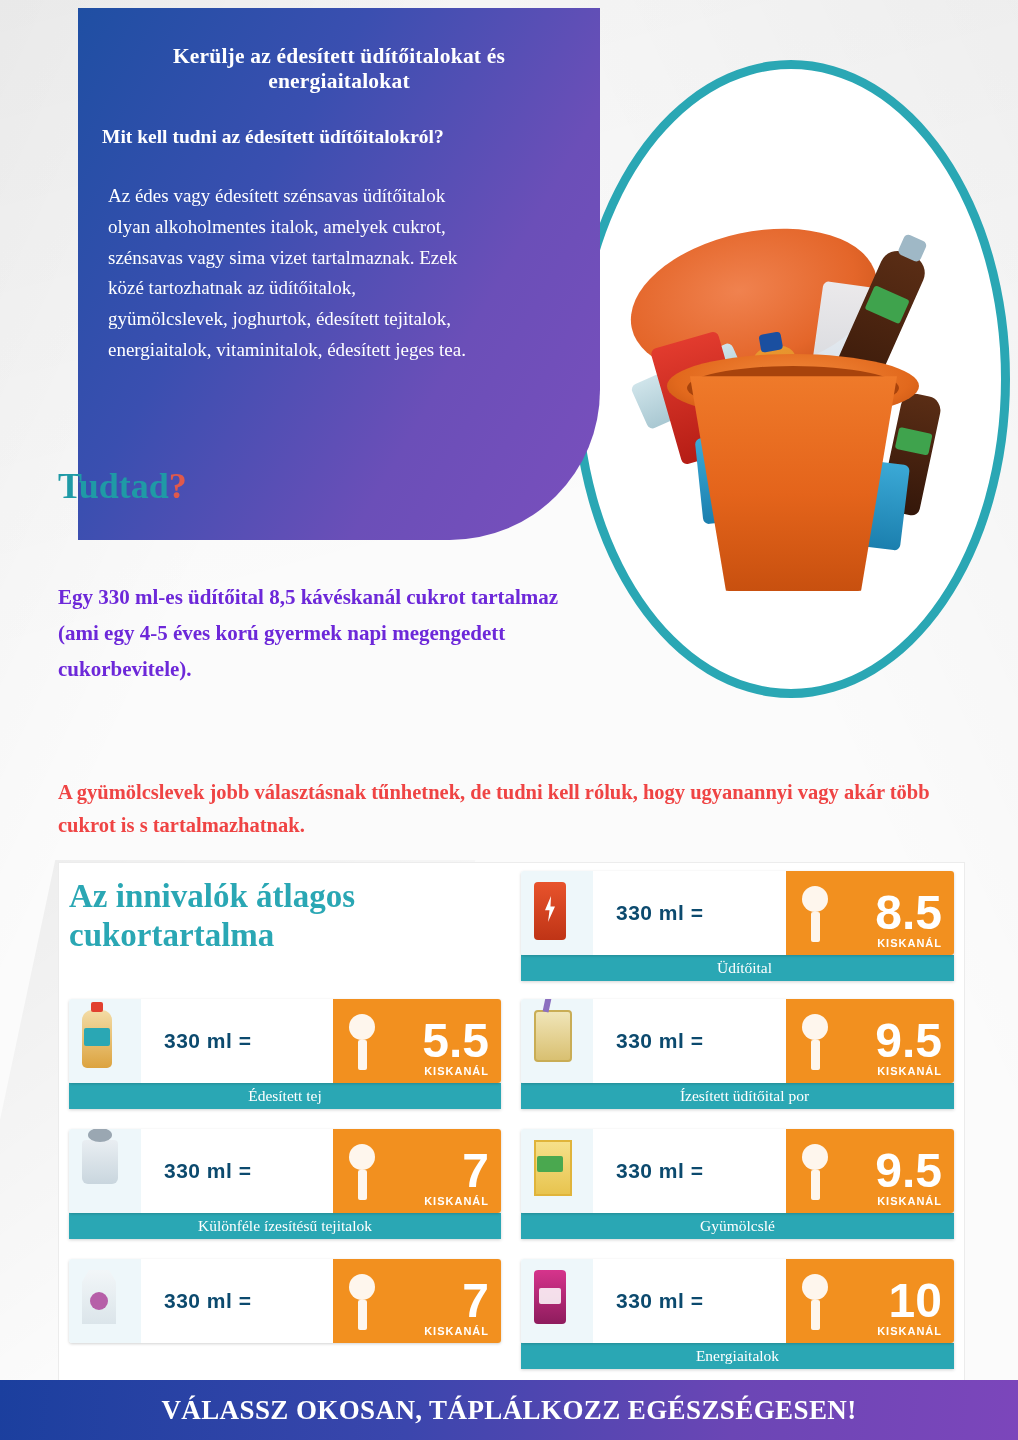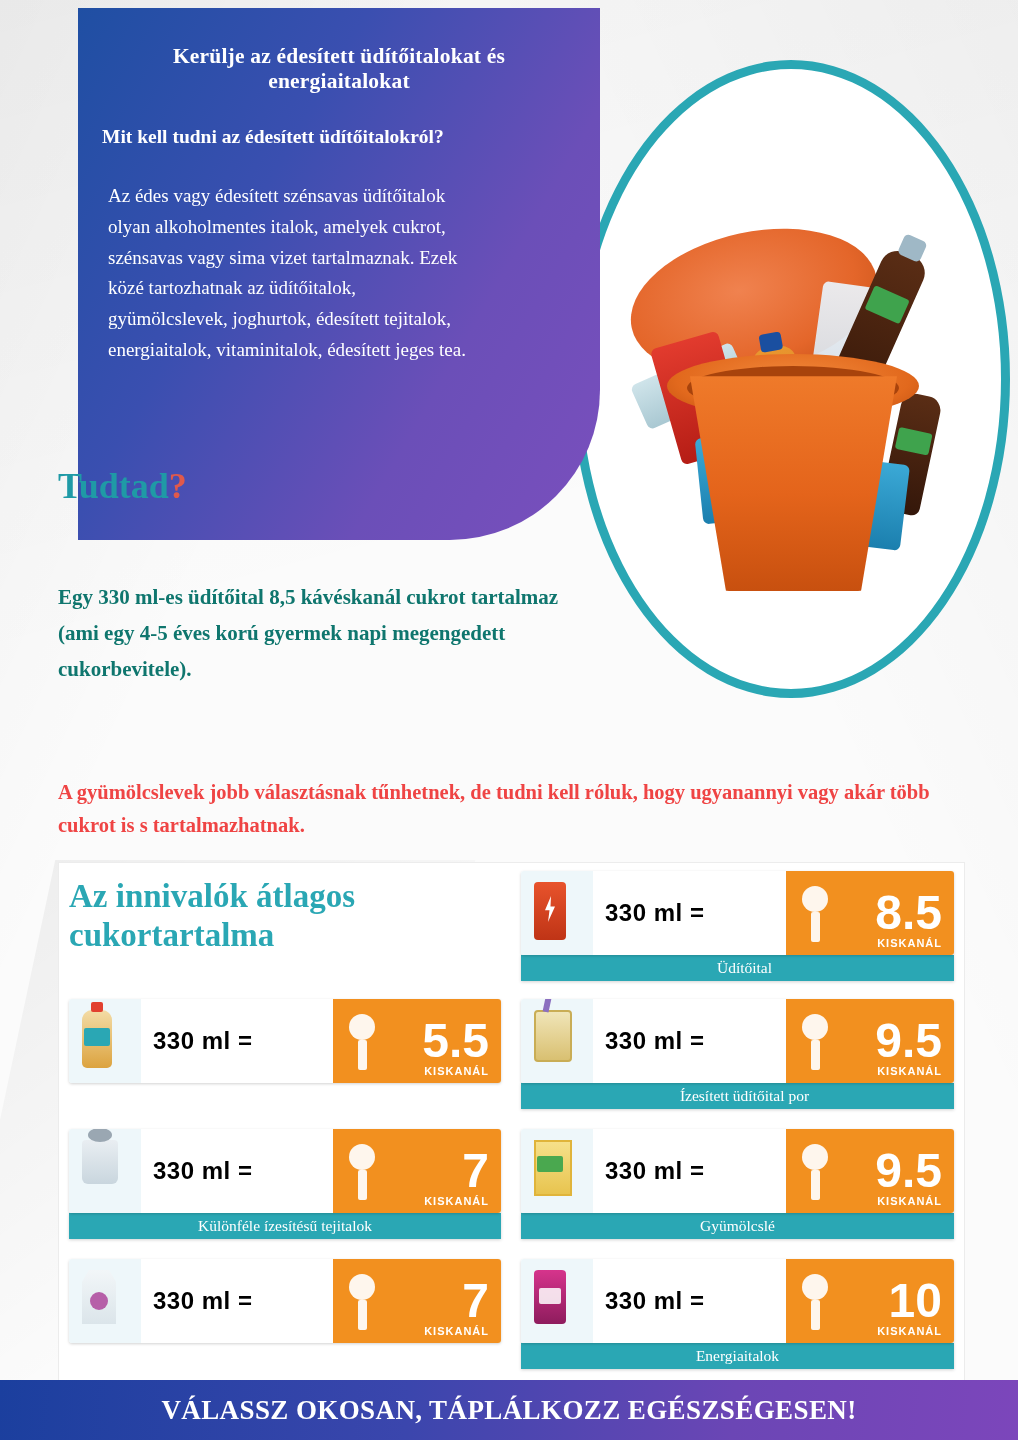--- a/index.html
+++ b/index.html
@@ -143,21 +143,21 @@
   }
 
   
   .tudtad{
     position:absolute;left:58px;top:465px;z-index:3;
     color:#1f9aa6;font-size:36px;font-weight:bold;
   }
   .tudtad .qm{color:#e0594b;}
   .fact{
     position:absolute;left:58px;top:558px;width:520px;z-index:3;
-    color:#0f766e;font-size:21px;font-weight:bold;line-height:1.72;
+    color:#6d28d9;font-size:21px;font-weight:bold;line-height:1.72;
   }
   .para2{
     position:absolute;left:58px;top:755px;width:880px;z-index:3;
     color:#ef4444;font-size:20.5px;font-weight:bold;line-height:1.62;
   }
 
   
   .info{
     position:absolute;left:58px;top:862px;width:905px;height:520px;z-index:3;
     background:#ffffff;border:1px solid #ececec;
@@ -176,22 +176,22 @@
   .card{
     position:relative;width:100%;height:84px;border-radius:3px;overflow:hidden;
     background:#ffffff;box-shadow:0 1px 3px rgba(0,0,0,.18);
     display:flex;align-items:stretch;
   }
   .card .icon{
     width:72px;background:#eef7fa;display:flex;align-items:center;justify-content:center;
   }
   .card .mid{
     flex:1;background:#ffffff;display:flex;align-items:center;
-    color:#000000;font-size:24px;font-weight:bold;font-family:"Liberation Sans",sans-serif;
-    padding-left:12px;letter-spacing:.5px;
+    color:#0c4a6e;font-size:21px;font-weight:bold;font-family:"Liberation Sans",sans-serif;
+    padding-left:23px;letter-spacing:.5px;
   }
   .card .amount{
     width:168px;background:#f2901f;color:#ffffff;position:relative;
     display:flex;align-items:center;justify-content:flex-end;
     font-family:"Liberation Sans",sans-serif;
   }
   .card .amount .num{font-size:48px;font-weight:bold;line-height:1;padding-right:12px;}
   .card .amount .unit{
     position:absolute;right:12px;bottom:6px;font-size:11px;letter-spacing:1px;font-weight:bold;
   }
@@ -313,20 +313,21 @@
         <div class="mid">330 ml  =</div>
         <div class="amount">
           <div class="spoon">
               <div class="bowl"></div>
               <div class="handle"></div>
             </div>
           <span class="num">5.5</span>
           <span class="unit">KISKANÁL</span>
         </div>
       </div>
+      <div class="label">Édesített tej</div>
     </div>
 
     <div class="cell">
       <div class="card">
         <div class="icon">
             <div class="ic">
               <div class="ic-can"></div>
             </div>
           </div>
         <div class="mid">330 ml  =</div>

